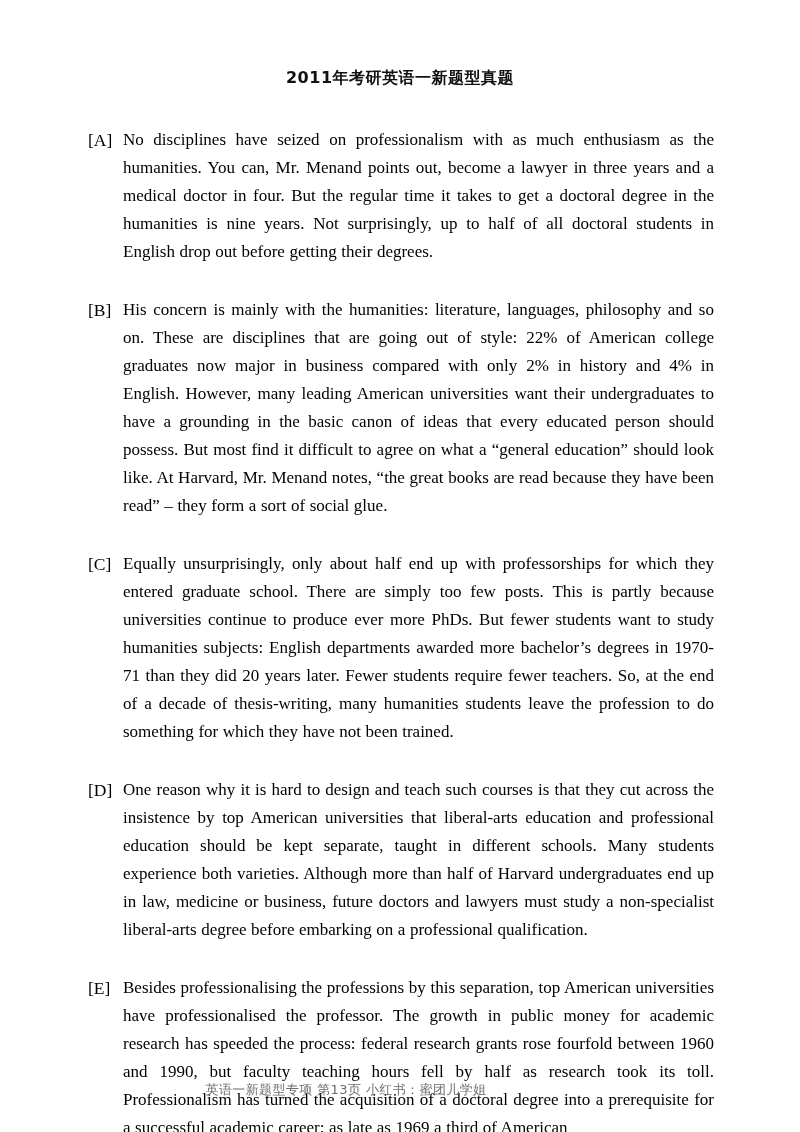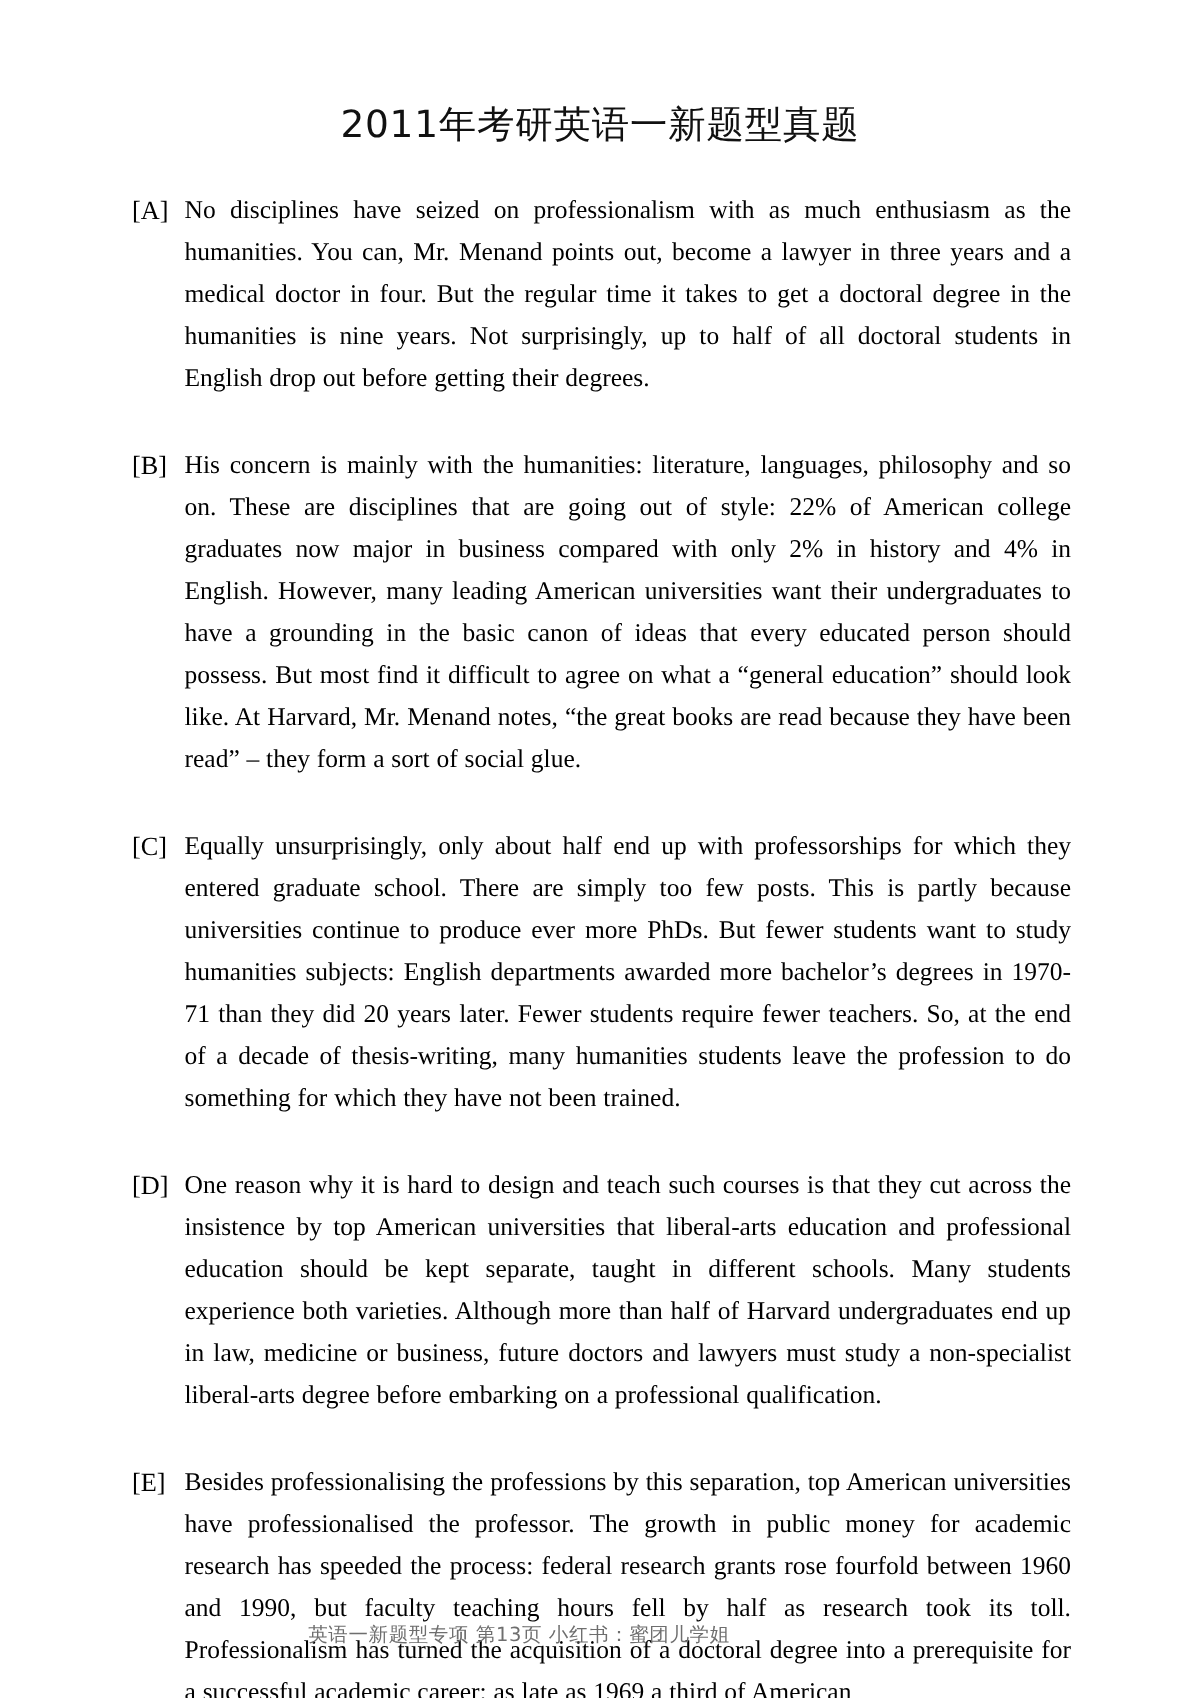--- a/index.html
+++ b/index.html
@@ -24,22 +24,22 @@
     background: #fff;
   }
 
   .doc-title {
     position: absolute;
     top: 68px;
     left: 0;
     width: 800px;
     text-align: center;
     font-family: "DejaVu Sans", "Liberation Sans", sans-serif;
-    font-size: 25px;
-    font-weight: normal;
+    font-size: 16px;
+    font-weight: bold;
     letter-spacing: 0.5px;
     color: #111;
     line-height: 1.2;
   }
 
   .body-block {
     position: absolute;
     top: 126px;
     left: 88px;
     width: 626px;

